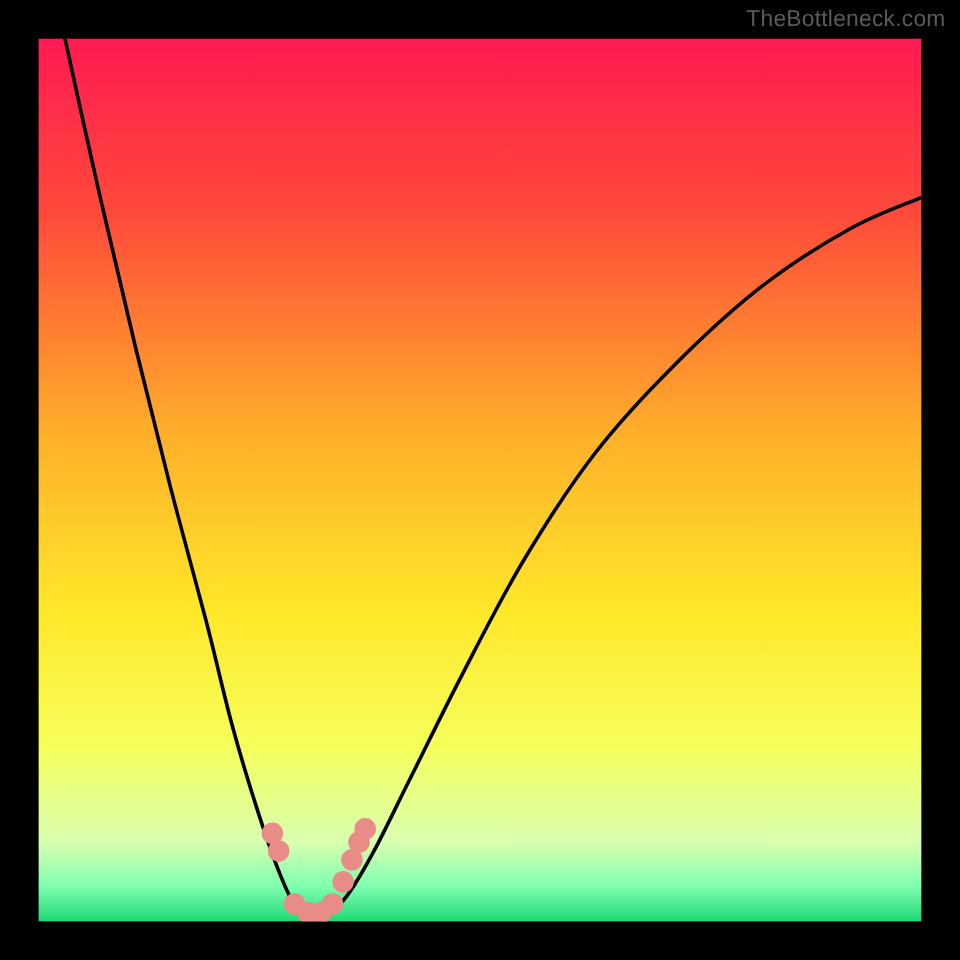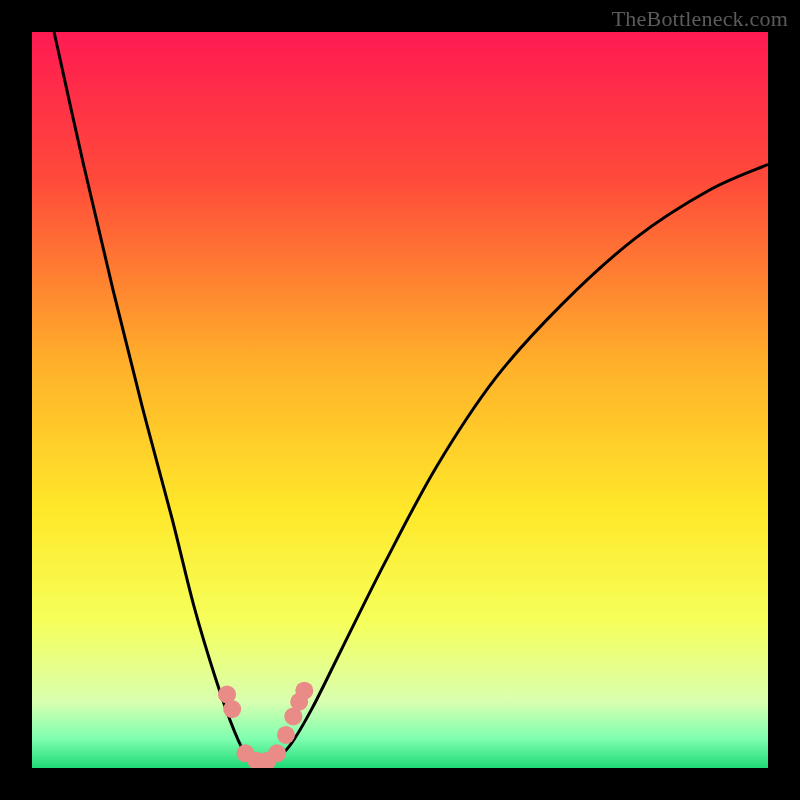--- a/index.html
+++ b/index.html
@@ -9,26 +9,25 @@
     height: 800px;
     background: #000;
     position: relative;
     overflow: hidden;
     font-family: Arial, Helvetica, sans-serif;
   }
   .watermark {
     position: absolute;
     top: 6px;
     right: 12px;
-    font-size: 22px;
+    font-size: 19px;
     color: #5b5b5b;
     z-index: 10;
     font-weight: 400;
     letter-spacing: 0.2px;
-    font-family: Liberation Serif, serif;
   }
   .plot {
     position: absolute;
     left: 32px;
     top: 32px;
     width: 736px;
     height: 736px;
   }
   .plot svg {
     display: block;

